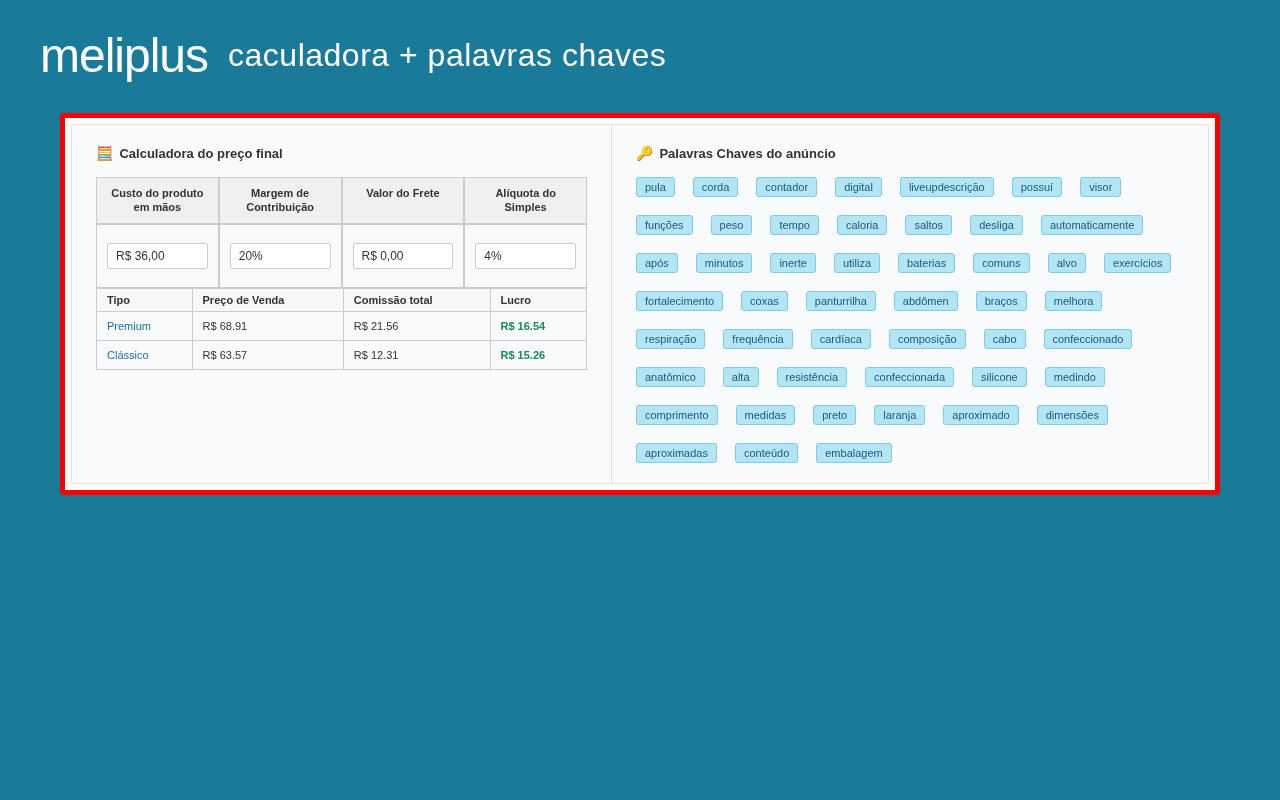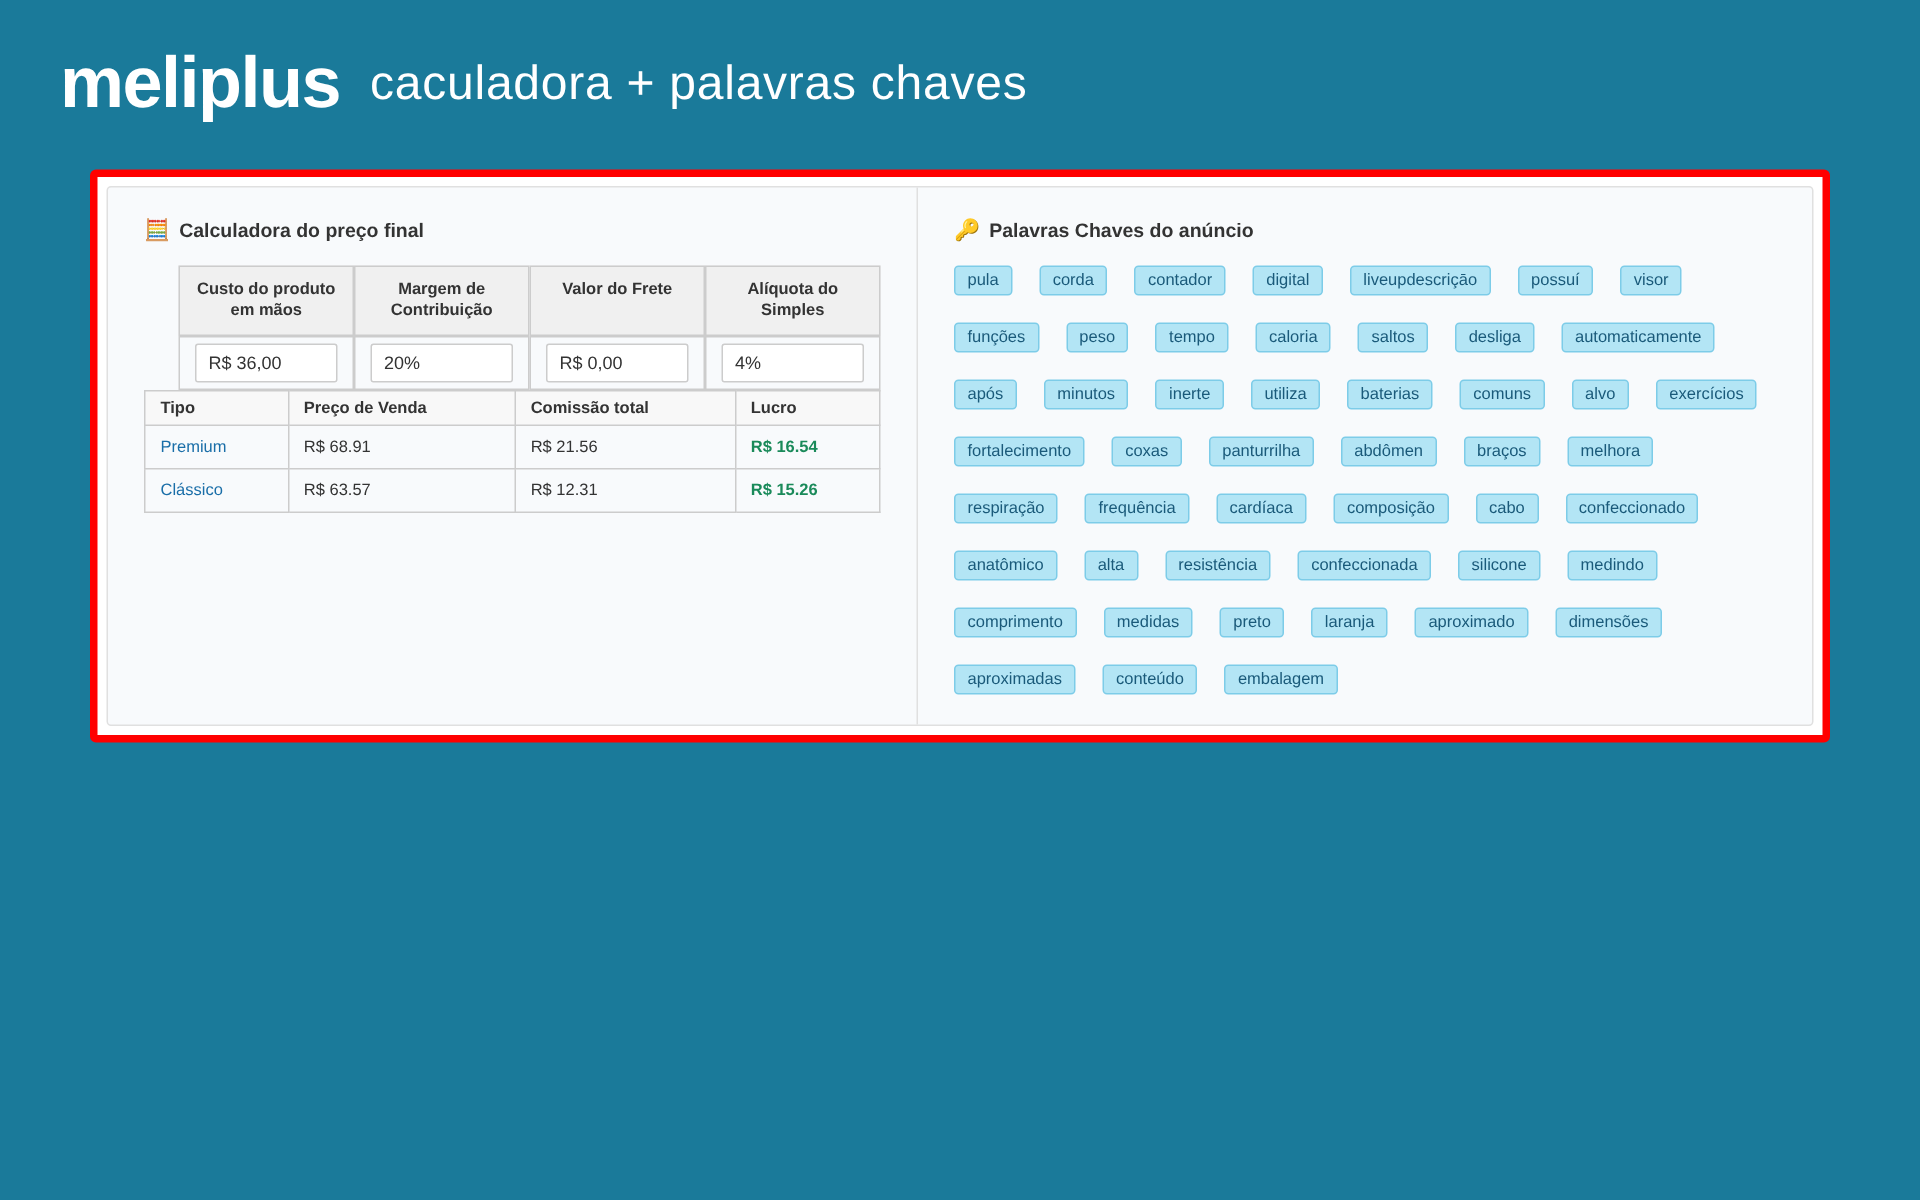--- a/index.html
+++ b/index.html
@@ -11,21 +11,21 @@
       overflow: hidden;
     }
     .header {
       padding: 28px 40px 20px 40px;
       display: flex;
       align-items: center;
       gap: 20px;
     }
     .logo {
       font-size: 48px;
-      font-weight: 700;
+      font-weight: 400;
       color: white;
       letter-spacing: -1px;
     }
     .subtitle {
       font-size: 32px;
       color: white;
       font-weight: 300;
       letter-spacing: 0.5px;
     }
     .main-container {
@@ -69,21 +69,21 @@
       border: 1px solid #ccc;
       padding: 8px 10px;
       font-size: 11px;
       font-weight: 600;
       color: #333;
       text-align: center;
       line-height: 1.3;
     }
     .calc-col-input {
       border: 1px solid #ccc;
-      padding: 4px 10px;
+      padding: 18px 10px;
     }
     .calc-col-input input {
       width: 100%;
       border: 1px solid #ccc;
       padding: 5px 8px;
       font-size: 12px;
       color: #333;
       background: white;
       border-radius: 2px;
     }
@@ -126,21 +126,20 @@
       color: #1a5a7a;
       border: 1px solid #7dcce8;
       border-radius: 3px;
       padding: 3px 8px;
       font-size: 11px;
       cursor: pointer;
     }
     .inputs-grid {
       display: grid;
       grid-template-columns: 1fr 1fr 1fr 1fr;
-      margin-left: 23px;
     }
   </style>
 </head>
 <body>
 
 <div class="header">
   <span class="logo">meliplus</span>
   <span class="subtitle">caculadora + palavras chaves</span>
 </div>
 

